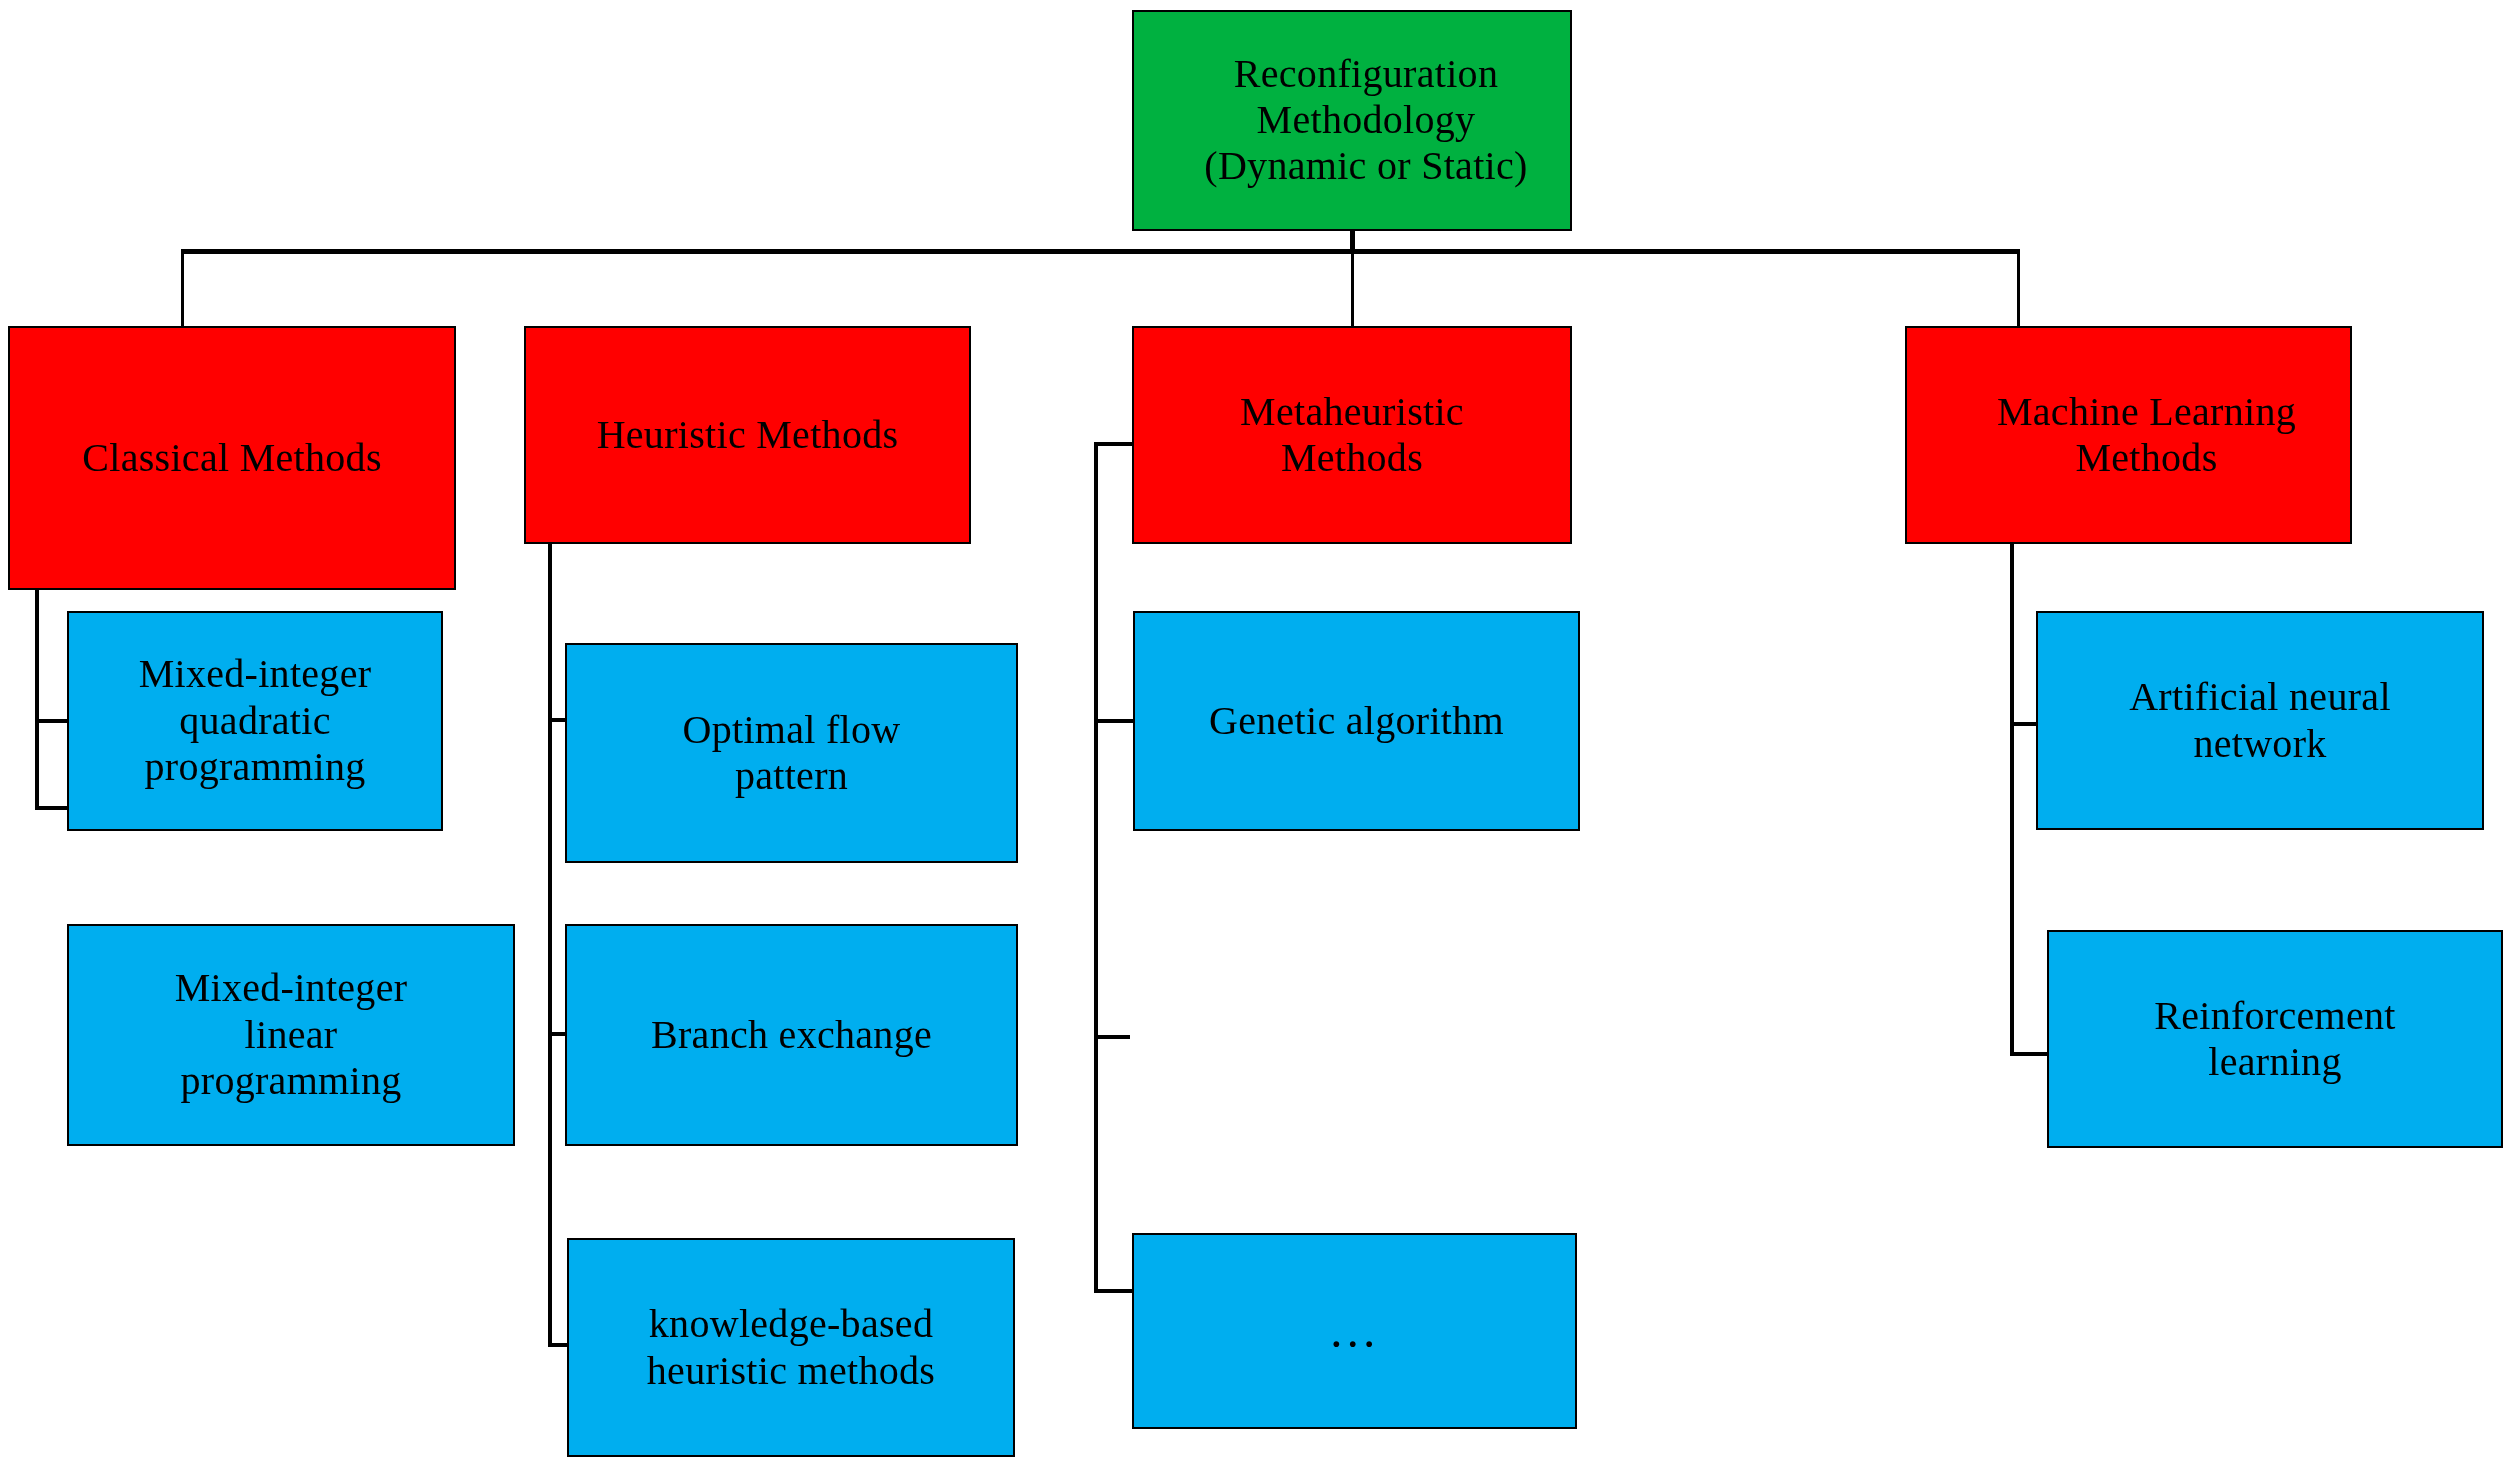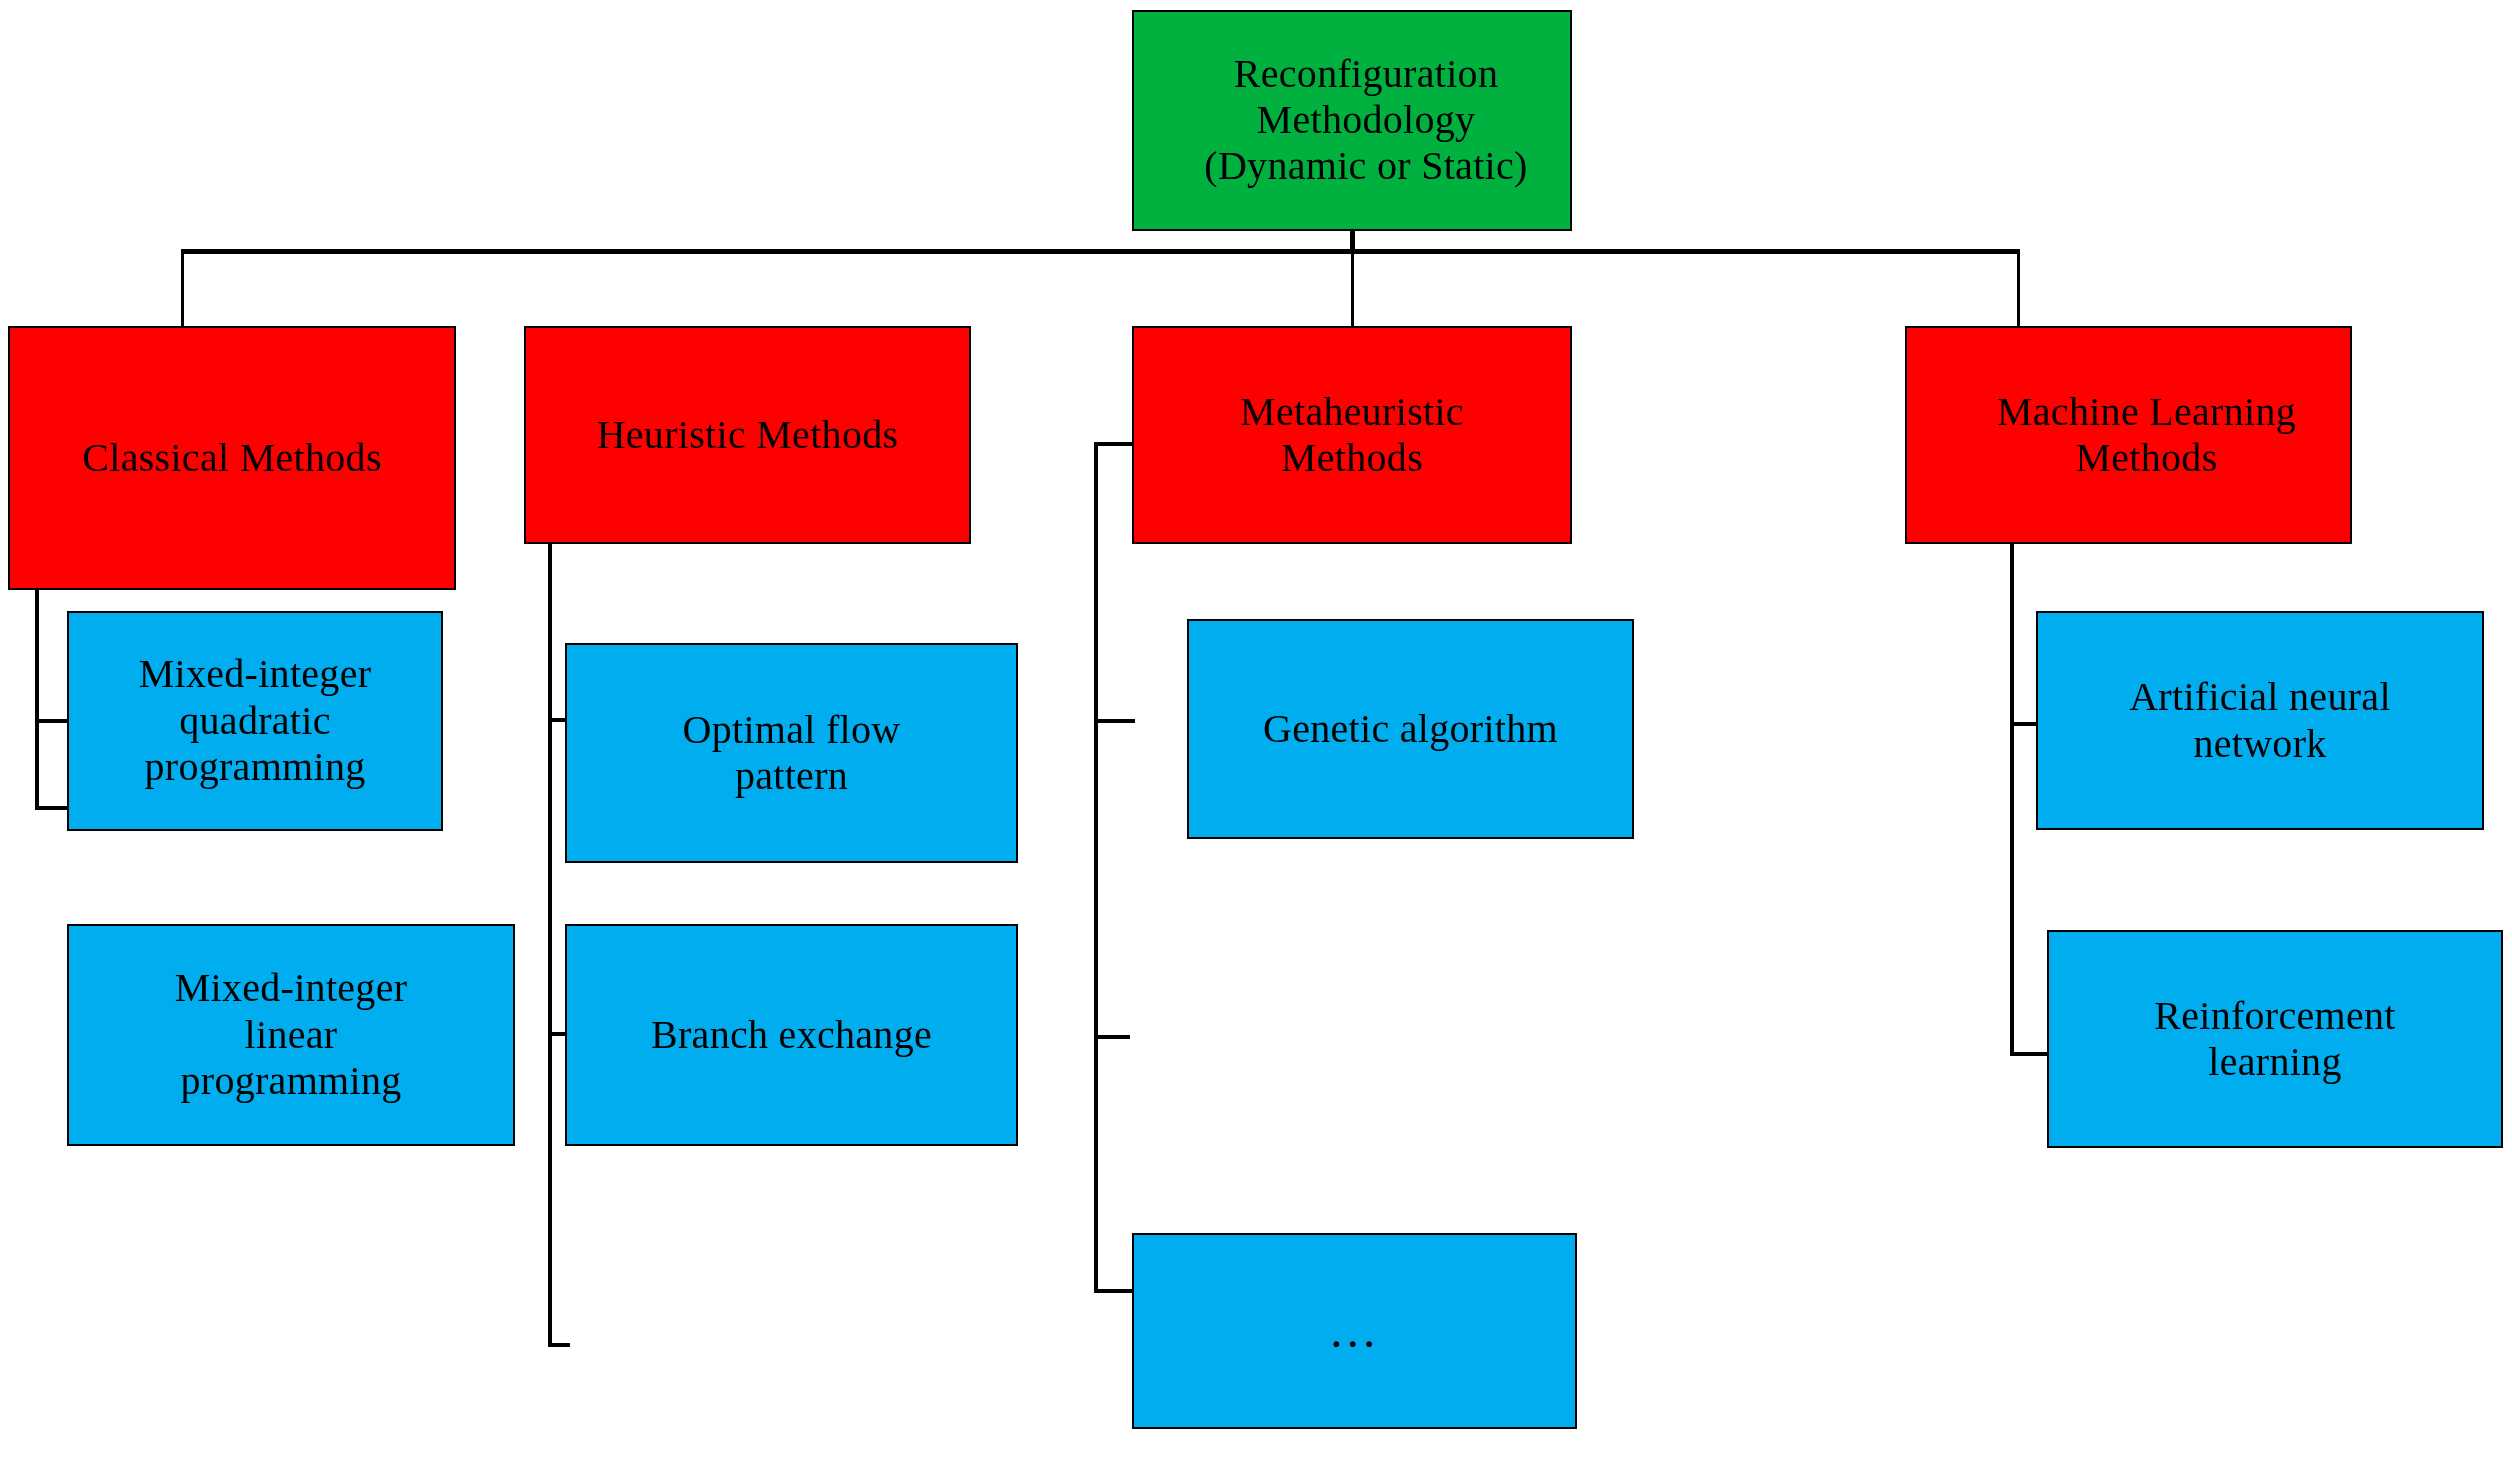--- a/index.html
+++ b/index.html
@@ -103,22 +103,26 @@
 programming</span>
   </div>
 
   <div class="node leaf" style="left:565px;top:643px;width:453px;height:220px;">
     <span class="lbl">Optimal flow
 pattern</span>
   </div>
   <div class="node leaf" style="left:565px;top:924px;width:453px;height:222px;">
     <span class="lbl">Branch exchange</span>
   </div>
+  <div class="node leaf" style="left:567px;top:1238px;width:448px;height:219px;">
+    <span class="lbl">knowledge-based
+heuristic methods</span>
+  </div>
 
-  <div class="node leaf" style="left:1187px;top:611px;width:447px;height:220px;margin-top:8px;">
+  <div class="node leaf" style="left:1133px;top:611px;width:447px;height:220px;">
     <span class="lbl">Genetic algorithm</span>
   </div>
   <div class="node leaf ellipsis" style="left:1132px;top:1233px;width:445px;height:196px;">
     <span class="lbl">…</span>
   </div>
 
   <div class="node leaf" style="left:2036px;top:611px;width:448px;height:219px;">
     <span class="lbl">Artificial neural
 network</span>
   </div>

